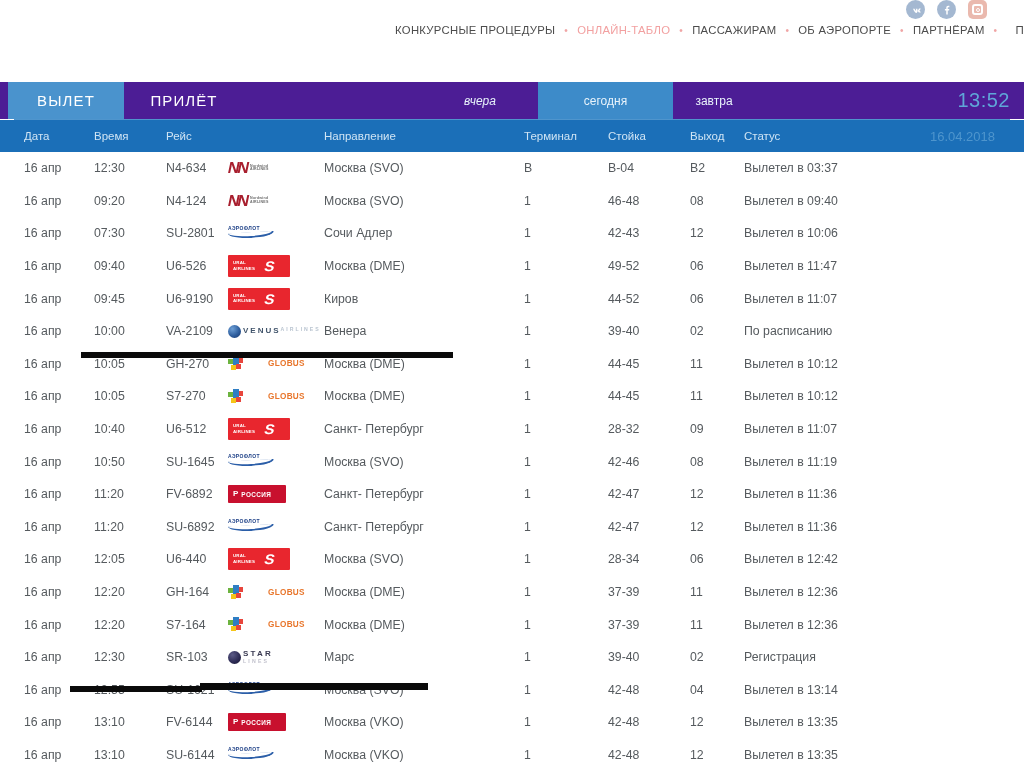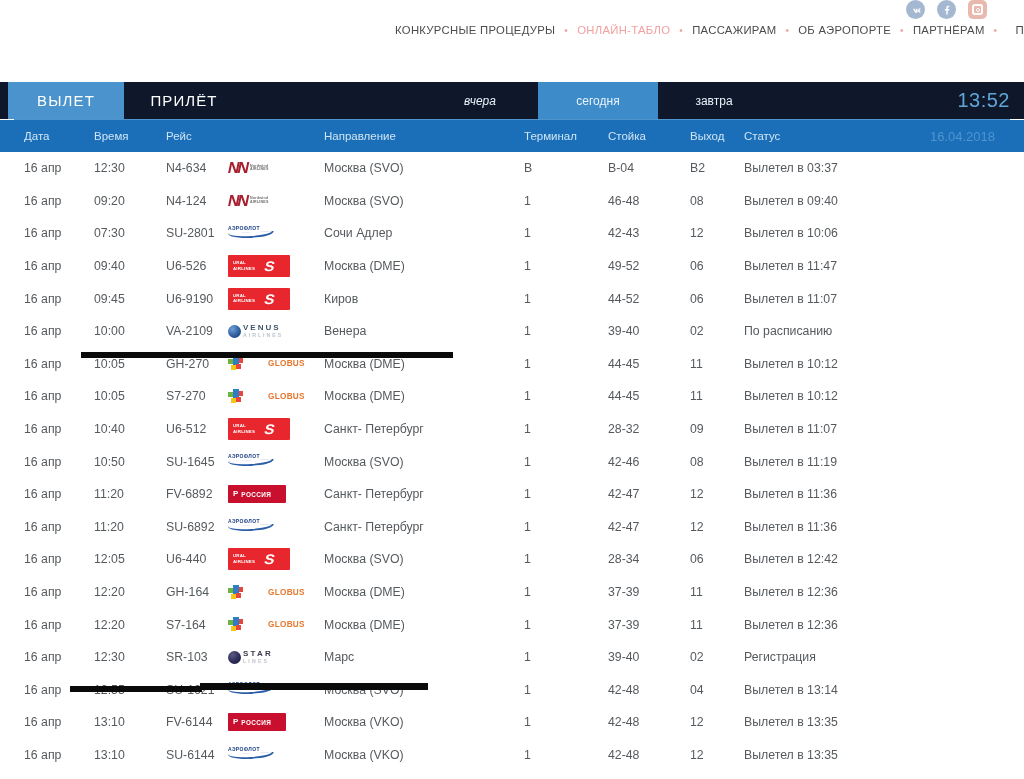--- a/index.html
+++ b/index.html
@@ -48,38 +48,38 @@
   }
   .topnav .nav-link.active { color: #f2a0a0; }
   .topnav .nav-sep {
     color: #f0a5a5; padding: 0 9px; font-size: 10px;
   }
   .topnav .nav-tail { padding-left: 9px; color:#4c4c4c; }
 
   
   .board-header {
     position: absolute; top: 82px; left: 0; width: 1024px; height: 37px;
-    background: #0f172a;
+    background: #4c1d95;
   }
   .tab {
     position: absolute; top: 0; height: 37px;
     display: flex; align-items: center; justify-content: center;
     color: #ffffff; font-size: 15px; letter-spacing: 1.1px;
     cursor: pointer; text-transform: uppercase;
   }
   .tab-departure { left: 8px; width: 116px; background: #4a93cd; }
   .tab-arrival   { left: 124px; width: 120px; background: transparent; }
 
   .daytab {
     position: absolute; top: 0; height: 37px;
     display: flex; align-items: center; justify-content: center;
     color: #e8f3fb; font-size: 12px; cursor: pointer;
   }
   .day-yesterday { left: 420px; width: 120px; font-style: italic; }
-  .day-today     { left: 538px; width: 120px; background: #3d8bc9; }
+  .day-today     { left: 538px; width: 135px; background: #3d8bc9; }
   .day-tomorrow  { left: 664px; width: 100px; }
 
   .board-clock {
     position: absolute; top: 0; height: 37px; right: 14px;
     display: flex; align-items: center;
     color: #5fa6d8; font-size: 20px; letter-spacing: .5px;
   }
 
   .board-rule {
     position: absolute; top: 119px; left: 14px; width: 996px; height: 1px;
@@ -190,21 +190,21 @@
   }
   .lg-rossiya .ro-mark { color:#fff; font-size:8px; font-weight:bold; line-height:1; }
   .lg-rossiya .ro-txt  { color:#fff; font-size:6.4px; font-weight:bold; letter-spacing:.4px; }
 
   
   .lg-venus { gap:2px; }
   .lg-venus .vn-globe {
     width:13px; height:13px; border-radius:50%;
     background: radial-gradient(circle at 34% 30%, #6d9fd6 0%, #2e5e9e 55%, #16346a 100%);
   }
-  .lg-venus .vn-txt { display:flex; flex-direction:column; line-height:1.05; }
+  .lg-venus .vn-txt { display:flex; flex-direction:row; line-height:1.05; }
   .lg-venus .vn-a { font-size:8px; font-weight:bold; color:#41546b; letter-spacing:2px; }
   .lg-venus .vn-b { font-size:5.2px; font-weight:bold; color:#b9c4d0; letter-spacing:2px; }
 
   
   .lg-star { gap:2px; }
   .lg-star .st-globe {
     width:13px; height:13px; border-radius:50%;
     background: radial-gradient(circle at 34% 30%, #5b5a86 0%, #2e2c56 55%, #16142e 100%);
   }
   .lg-star .st-txt { display:flex; flex-direction:column; line-height:1.05; }

